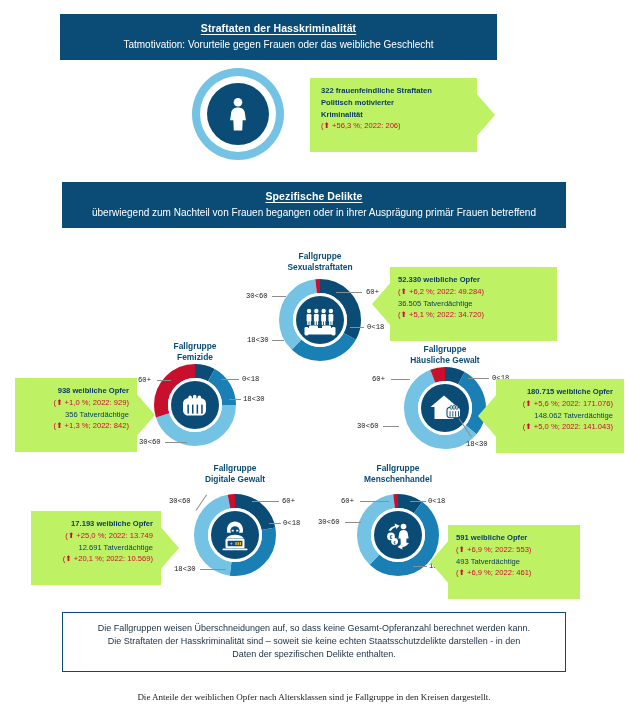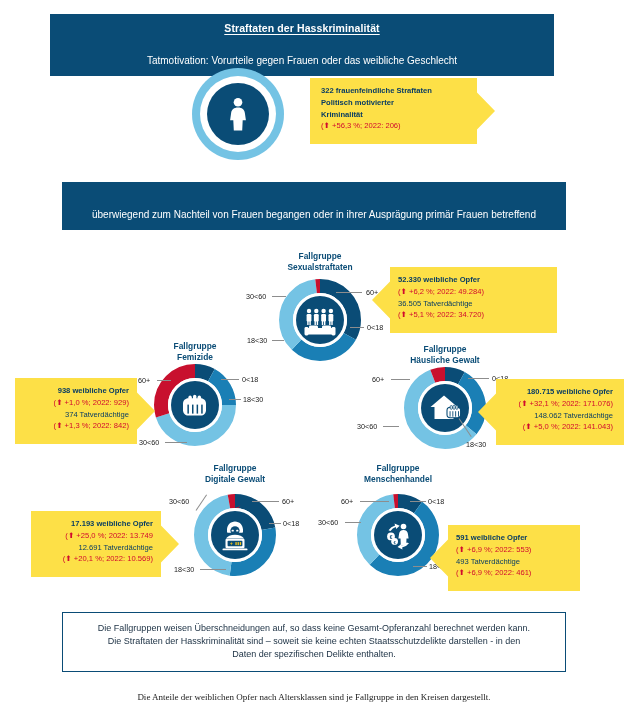--- a/index.html
+++ b/index.html
@@ -30,23 +30,23 @@
     font-weight: bold;
     text-decoration: underline;
     text-underline-offset: 2px;
     letter-spacing: .1px;
     display: block;
   }
   .banner-sub {
     font-size: 10px;
     font-weight: normal;
     display: block;
-    margin-top: 18px;
-  }
-  #banner-hate { left: 50px; top: 14px; width: 504px; }
+    margin-top: 2px;
+  }
+  #banner-hate { left: 60px; top: 14px; width: 437px; }
   #banner-spec { left: 62px; top: 182px; width: 504px; }
 
   
   #hero-badge {
     position: absolute;
     left: 192px; top: 68px;
     width: 92px; height: 92px;
     border-radius: 50%;
     background: #74c3e4;
     display: flex; align-items: center; justify-content: center;
@@ -58,22 +58,22 @@
   }
   #hero-badge .core {
     width: 62px; height: 62px; border-radius: 50%;
     background: #0a4c76;
     display: flex; align-items: center; justify-content: center;
   }
 
   
   .callout {
     position: absolute;
-    background: #fde047;
-    padding: 7px 11px 12px 11px;
+    background: #bef264;
+    padding: 7px 11px 20px 11px;
     font-size: 7.6px;
     line-height: 1.55;
     color: #0a3d63;
   }
   .callout.left-arrow  { clip-path: polygon(0 50%, 18px 22%, 18px 0, 100% 0, 100% 100%, 18px 100%, 18px 78%); padding-left: 26px; }
   .callout.right-arrow { clip-path: polygon(0 0, calc(100% - 18px) 0, calc(100% - 18px) 22%, 100% 50%, calc(100% - 18px) 78%, calc(100% - 18px) 100%, 0 100%); padding-right: 26px; }
   .callout .hl { font-weight: bold; color: #0a3d63; display: block; }
   .callout .sub { display: block; color: #0a3d63; }
   .callout .chg { color: #d10a2e; }
   .ta-right { text-align: right; }
@@ -94,20 +94,21 @@
     position: absolute;
     border-radius: 50%;
   }
 
   
   .age-label {
     position: absolute;
     font-size: 7.2px;
     color: #1a1a1a;
     white-space: nowrap;
+    font-family: Liberation Mono, monospace;
   }
   .leader {
     position: absolute;
     background: #8d8d8d;
     height: 1px;
   }
 
   
   #note-box {
     position: absolute;
@@ -153,20 +154,21 @@
   </div>
 
   <div class="callout right-arrow ta-left" id="hero-callout" style="left:310px; top:78px; width:185px;">
     <span class="hl">322 frauenfeindliche Straftaten</span>
     <span class="hl">Politisch motivierter</span>
     <span class="hl">Kriminalität</span>
     <span class="sub chg">(⬆ +56,3 %; 2022: 206)</span>
   </div>
 
   <div class="banner" id="banner-spec">
+    <span class="banner-title">Spezifische Delikte</span>
     <span class="banner-sub">überwiegend zum Nachteil von Frauen begangen oder in ihrer Ausprägung primär Frauen betreffend</span>
   </div>
 
   <div class="fg-title" style="left:250px; top:251px; width:140px;">
     <span>Fallgruppe</span><br>
     <span>Sexualstraftaten</span>
   </div>
 
   <svg class="donut" style="left:278px; top:278px;" width="84" height="84" viewBox="0 0 84 84">
 
@@ -260,21 +262,21 @@
 
   <div class="age-label" style="left:138px; top:376px;">60+</div>
   <div class="leader" style="left:157px; top:380px; width:14px;"></div>
 
   <div class="age-label" style="left:139px; top:438px;">30&lt;60</div>
   <div class="leader" style="left:165px; top:442px; width:22px;"></div>
 
   <div class="callout right-arrow ta-right" style="left:15px; top:378px; width:140px;">
     <span class="hl">938 weibliche Opfer</span>
     <span class="sub chg">(⬆ +1,0 %; 2022: 929)</span>
-    <span class="sub">374 Tatverdächtige</span>
+    <span class="sub">356 Tatverdächtige</span>
     <span class="sub chg">(⬆ +1,3 %; 2022: 842)</span>
   </div>
 
   <div class="fg-title" style="left:372px; top:344px; width:146px;">
     <span>Fallgruppe</span><br>
     <span>Häusliche Gewalt</span>
   </div>
 
   <svg class="donut" style="left:403px; top:366px;" width="84" height="84" viewBox="0 0 84 84">
     <g transform="translate(42,42) rotate(-90)">
@@ -307,21 +309,21 @@
   <div class="leader" style="left:459px; top:418px; width:22px; transform:rotate(56deg); transform-origin:left center;"></div>
 
   <div class="age-label" style="left:372px; top:375px;">60+</div>
   <div class="leader" style="left:391px; top:379px; width:19px;"></div>
 
   <div class="age-label" style="left:357px; top:422px;">30&lt;60</div>
   <div class="leader" style="left:383px; top:426px; width:16px;"></div>
 
   <div class="callout left-arrow ta-right" style="left:478px; top:379px; width:146px;">
     <span class="hl">180.715 weibliche Opfer</span>
-    <span class="sub chg">(⬆ +32,1 %; 2022: 171.076)</span>
+    <span class="sub chg">(⬆ +5,6 %; 2022: 171.076)</span>
     <span class="sub">148.062 Tatverdächtige</span>
     <span class="sub chg">(⬆ +5,0 %; 2022: 141.043)</span>
   </div>
 
   <div class="fg-title" style="left:168px; top:463px; width:134px;">
     <span>Fallgruppe</span><br>
     <span>Digitale Gewalt</span>
   </div>
 
   <svg class="donut" style="left:193px; top:493px;" width="84" height="84" viewBox="0 0 84 84">

